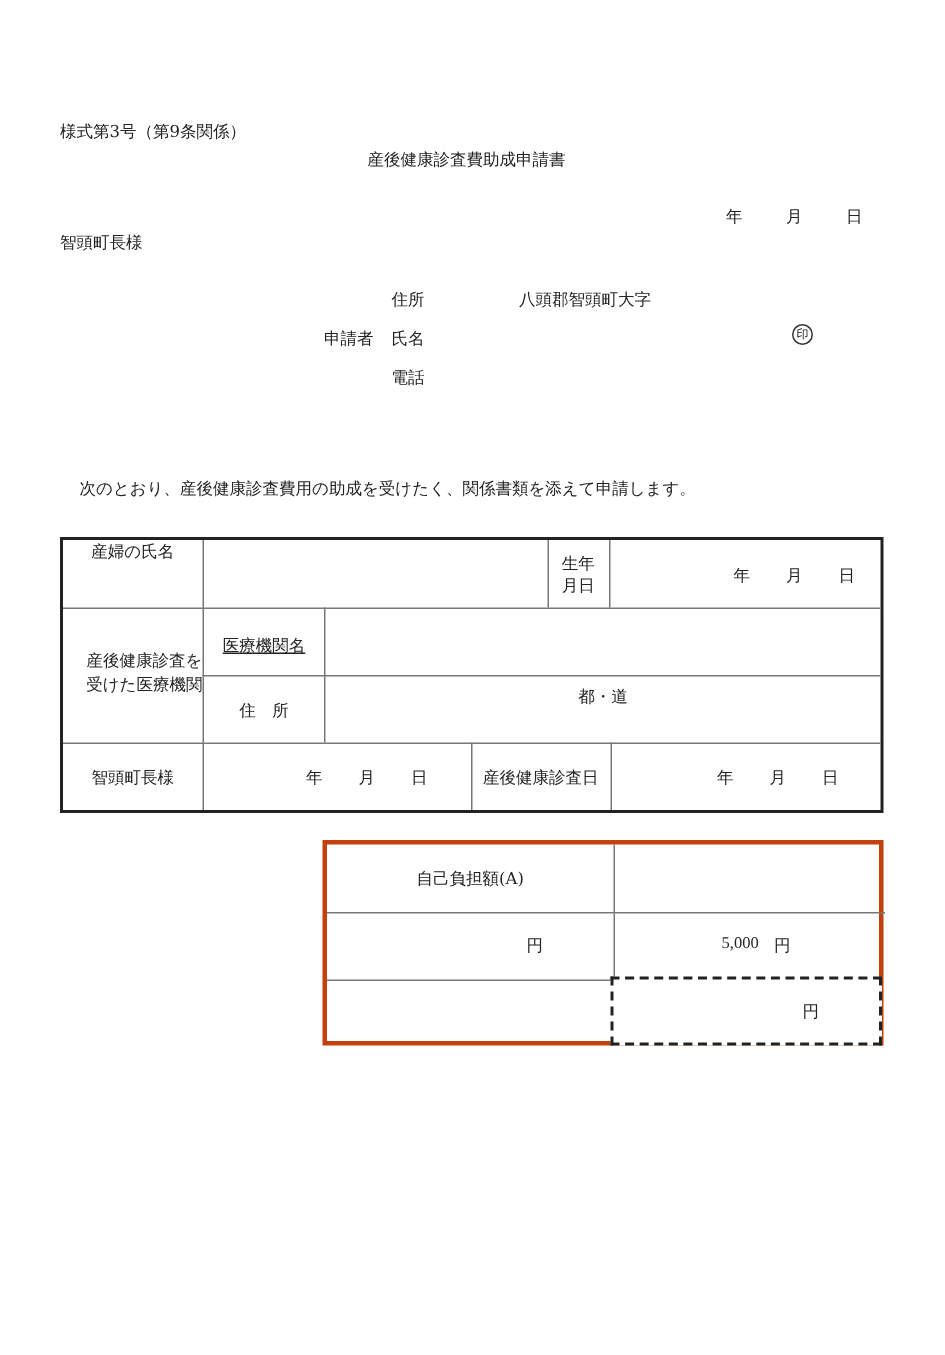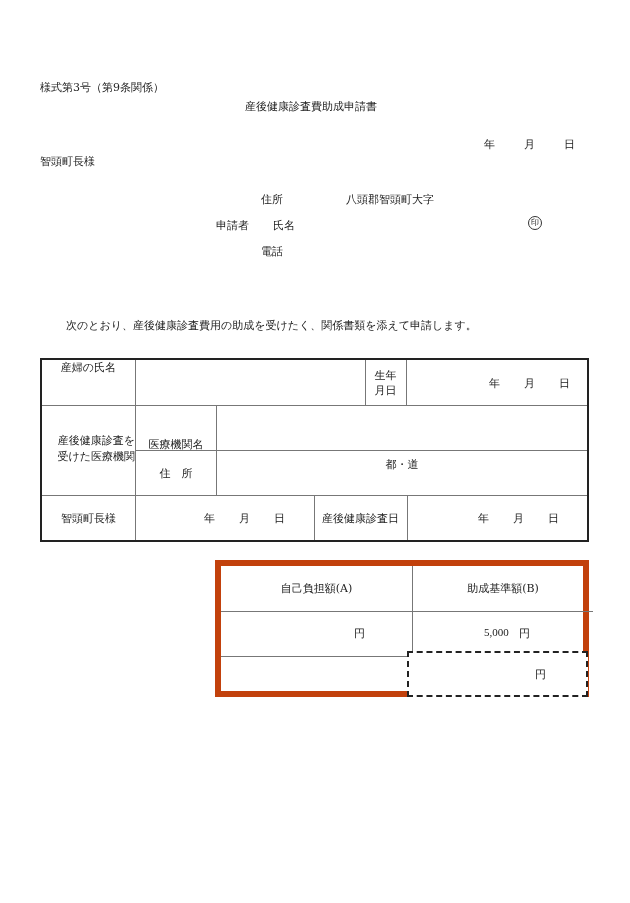--- a/index.html
+++ b/index.html
@@ -10,37 +10,37 @@
   }
   .abs { position: absolute; white-space: nowrap; }
   .form-no { left: 40px; top: 80px; }
   .doc-title { left: 245px; top: 99px; }
   .date-line { left: 484px; top: 137px; }
   .date-line span, .ymd span { display: inline-block; }
   .addressee { left: 40px; top: 154px; }
   .addr-label { left: 261px; top: 192px; }
   .addr-value { left: 310px; top: 192px; margin-left: 36px; }
   .applicant-label { left: 216px; top: 218px; }
-  .name-label { left: 261px; top: 218px; margin-left: 12px; }
+  .name-label { left: 261px; top: 218px; }
   .seal {
     left: 528px; top: 216px; width: 12px; height: 12px;
     border: 1px solid #333; border-radius: 50%;
     font-size: 8px; line-height: 12px; text-align: center;
   }
   .phone-label { left: 261px; top: 244px; }
-  .statement { left: 53px; top: 318px; margin-left: 13px; }
+  .statement { left: 53px; top: 318px; }
 
   
   .tbl { position: absolute; border: 2px solid #222; box-sizing: border-box; }
   .main-tbl { left: 40px; top: 358px; width: 549px; height: 184px; }
   .line-h { position: absolute; height: 0; border-top: 1px solid #777; }
   .line-v { position: absolute; width: 0; border-left: 1px solid #777; }
   .cell-text { position: absolute; text-align: center; }
 
-  .sub-tbl { position: absolute; left: 215px; top: 560px; width: 374px; height: 137px; border: 6px solid #c2410c; box-sizing: border-box; }
+  .sub-tbl { position: absolute; left: 215px; top: 560px; width: 374px; height: 137px; border: 3px solid #c2410c; box-sizing: border-box; }
   .dash-box {
     position: absolute; left: 407px; top: 651px; width: 181px; height: 46px;
     box-sizing: border-box;
     border: 2px dashed #222;
     background: #fff;
   }
 </style>
 </head>
 <body>
 
@@ -86,21 +86,21 @@
     <div>月日</div>
   </div>
   <div class="abs ymd" style="left:447px;top:16px;">
     <span>年</span><span style="width:24px"></span><span>月</span><span style="width:24px"></span><span>日</span>
   </div>
 
   <div class="cell-text" style="left:0;top:73px;width:93px;line-height:16px;text-align:right;">
     <div>産後健康診査を</div>
     <div>受けた医療機関</div>
   </div>
-  <div class="cell-text" style="left:94px;top:77px;width:80px;">医療機関名</div>
+  <div class="cell-text" style="left:94px;top:63px;width:80px;text-decoration:underline;">医療機関名</div>
   <div class="abs" style="left:175px;top:46px;width:370px;height:44px;"></div>
   <div class="cell-text" style="left:94px;top:106px;width:80px;">住　所</div>
   <div class="cell-text" style="left:175px;top:97px;width:370px;line-height:15px;">
     <div>都・道</div>
   </div>
 
   <div class="cell-text" style="left:0;top:151px;width:93px;">智頭町長様</div>
   <div class="abs ymd" style="left:162px;top:151px;">
     <span>年</span><span style="width:24px"></span><span>月</span><span style="width:24px"></span><span>日</span>
   </div>
@@ -109,21 +109,20 @@
     <span>年</span><span style="width:24px"></span><span>月</span><span style="width:24px"></span><span>日</span>
   </div>
 </div>
 
 <div class="sub-tbl">
   <div class="line-h" style="left:0;top:45px;width:372px;"></div>
   <div class="line-h" style="left:0;top:90px;width:192px;"></div>
   <div class="line-v" style="left:191px;top:0;height:91px;"></div>
 
   <div class="cell-text" style="left:0;top:15px;width:191px;">自己負担額(A)</div>
-  <div class="cell-text" style="left:192px;top:15px;width:180px;">助成基準額(B)</div>
 
   <div class="abs" style="left:0;top:46px;width:191px;height:44px;">
     <span class="abs" style="left:60px;top:14px;"></span>
     <span class="abs" style="left:133px;top:14px;">円</span>
   </div>
   <div class="abs" style="left:192px;top:46px;width:180px;height:44px;">
     <span class="abs" style="left:71px;top:14px;font-family:Liberation Serif, serif;">5,000</span>
     <span class="abs" style="left:106px;top:14px;">円</span>
   </div>
 

